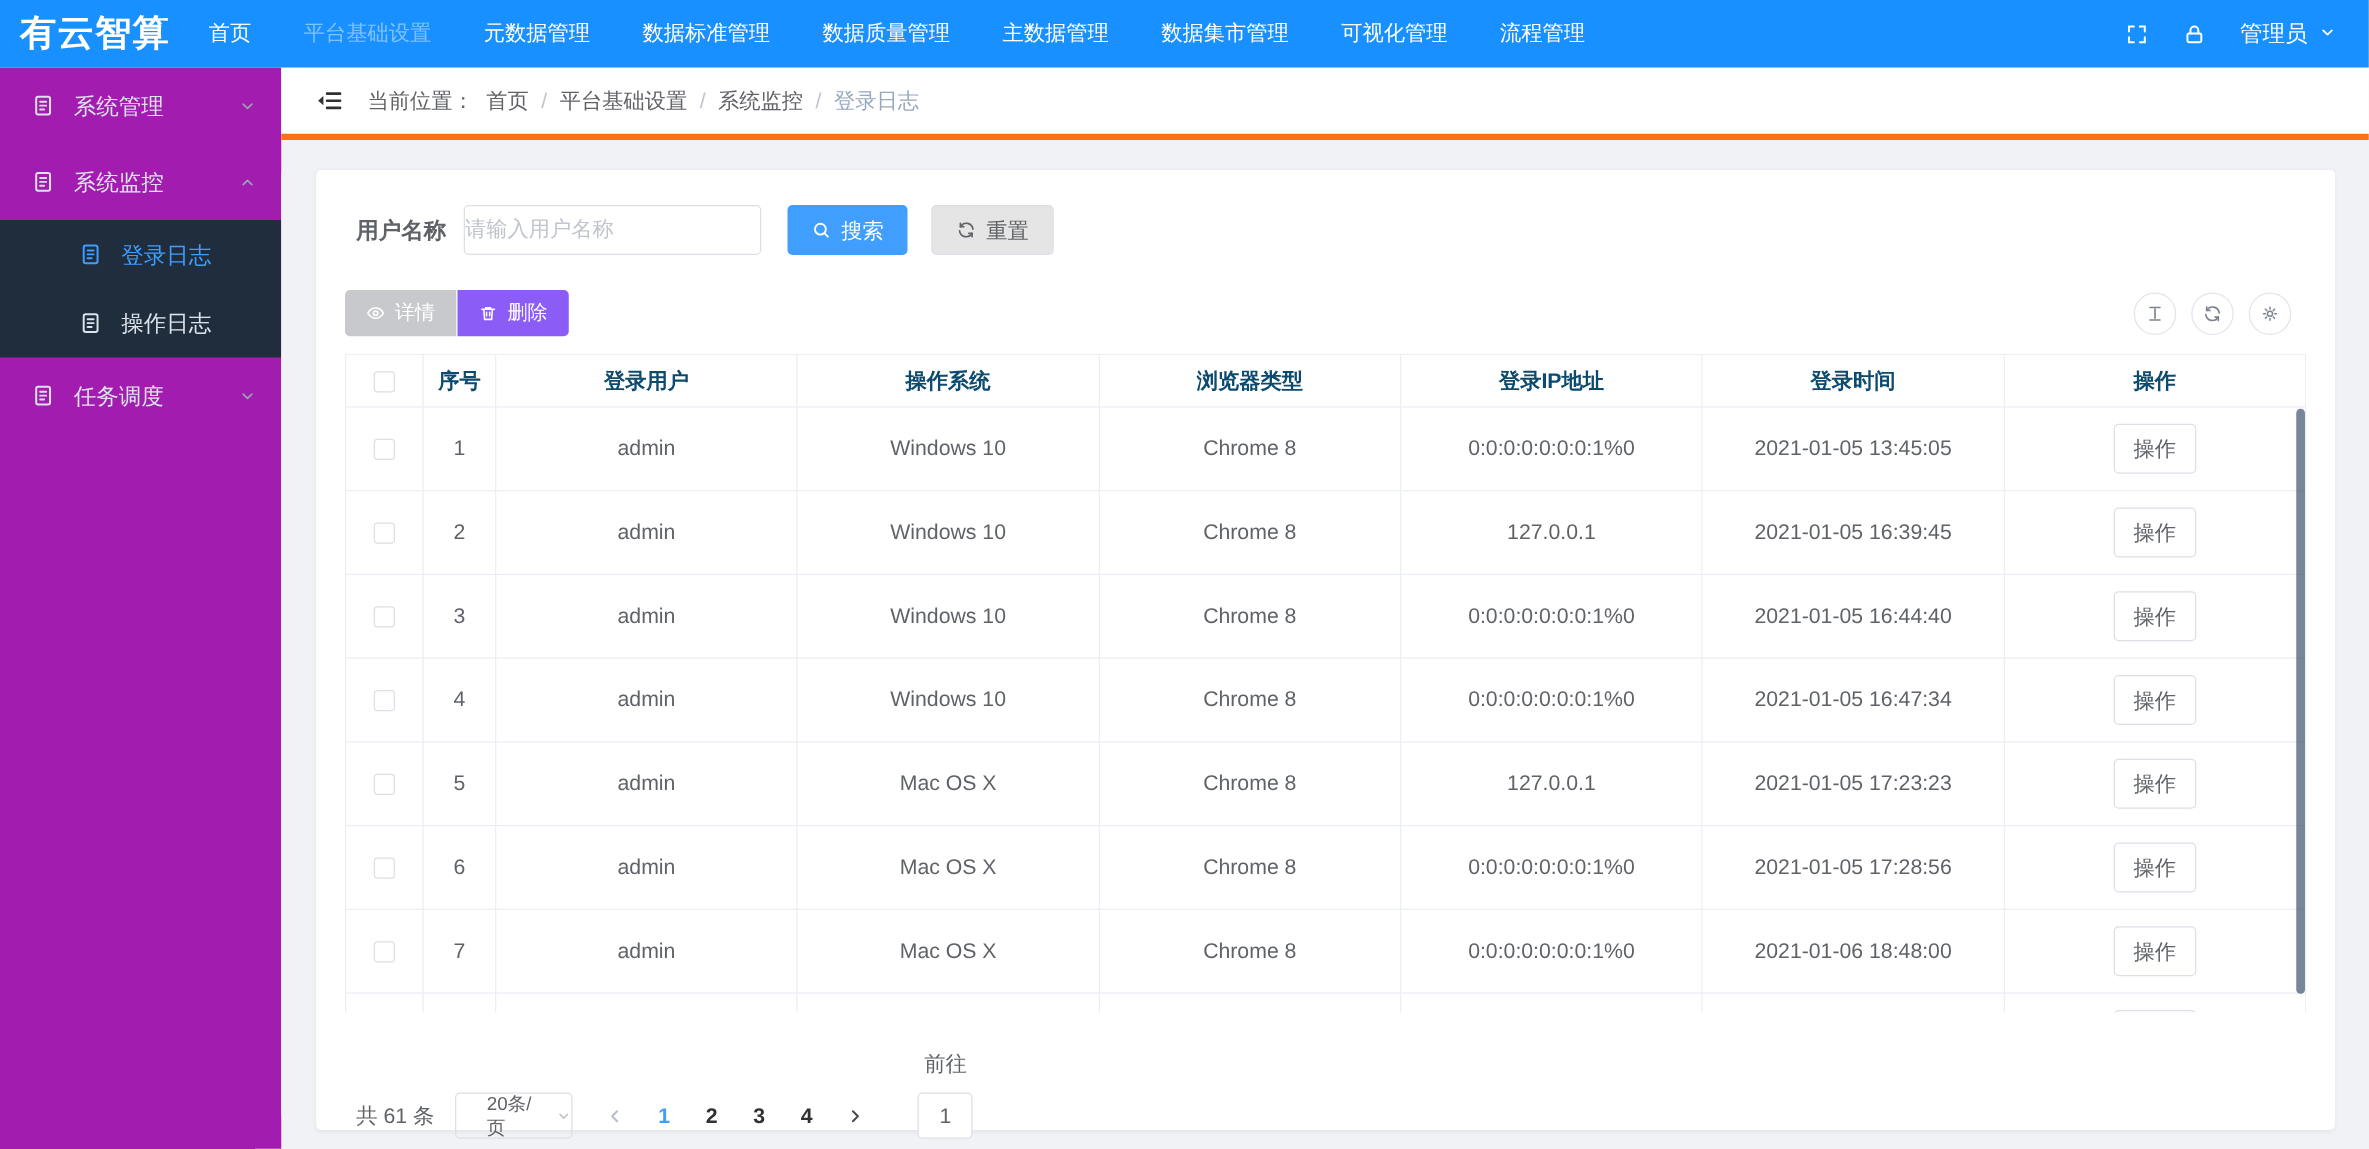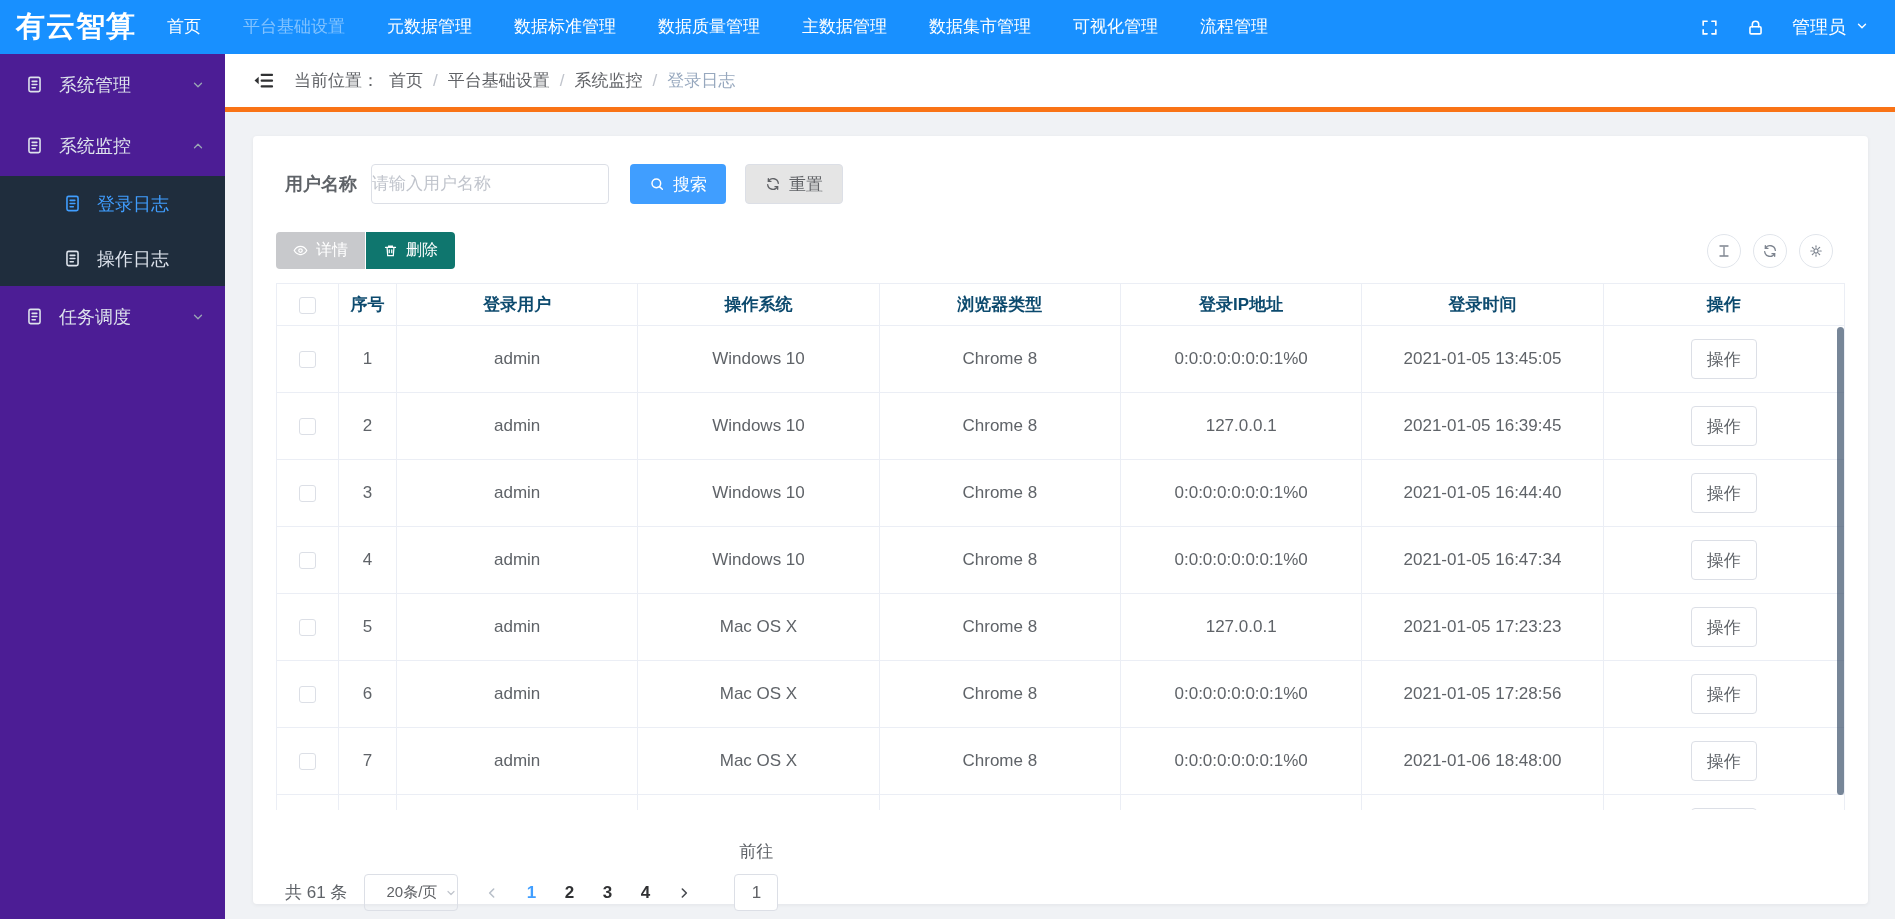--- a/index.html
+++ b/index.html
@@ -11,21 +11,21 @@
   .topnav { display:flex; align-items:center; height:100%; }
   .nav-item { padding:0 21px; line-height:54px; color:#fff; font-size:17px; cursor:pointer; white-space:nowrap; }
   .nav-item.dimmed { color:rgba(255,255,255,.45); }
   .topbar-right { margin-left:auto; display:flex; align-items:center; gap:27px; padding-right:26px; color:#fff; }
   .tb-icon { display:flex; cursor:pointer; }
   .tb-icon svg { width:19px; height:19px; }
   .user { display:flex; align-items:center; gap:9px; font-size:18px; cursor:pointer; }
   .user .chev svg { width:14px; height:14px; }
 
   
-  .sidebar { position:absolute; top:54px; left:0; bottom:0; width:225px; background:#4c1d95; }
+  .sidebar { position:absolute; top:54px; left:0; bottom:0; width:225px; background:#a21caf; }
   .sb-item { height:61px; display:flex; align-items:center; padding:0 20px 0 25px; color:#dde3ec; font-size:18px; cursor:pointer; }
   .sb-ico { display:flex; margin-right:15px; }
   .sb-ico svg { width:19px; height:19px; }
   .sb-chev { margin-left:auto; color:#9aa6b5; display:flex; }
   .sb-chev svg { width:14px; height:14px; }
   .sb-sub { background:#1f2d3d; }
   .sb-subitem { height:55px; display:flex; align-items:center; padding-left:63px; color:#dde3ec; font-size:18px; cursor:pointer; }
   .sb-subitem.active { color:#409eff; }
 
   
@@ -47,39 +47,39 @@
   .search-input::placeholder { color:#c0c4cc; }
   .btn { height:40px; border:none; border-radius:4px; display:inline-flex; align-items:center; gap:8px; padding:0 19px; font-size:17px; cursor:pointer; font-family:inherit; }
   .btn svg { width:16px; height:16px; }
   .btn-primary { background:#409eff; color:#fff; margin-left:21px; }
   .btn-plain { background:#e5e5e5; border:1px solid #dcdfe6; color:#606266; margin-left:19px; }
 
   .toolbar-row { display:flex; align-items:center; margin-top:28px; }
   .btn-sm { height:37px; border:none; display:inline-flex; align-items:center; gap:8px; padding:0 17px; font-size:16px; color:#fff; cursor:not-allowed; font-family:inherit; }
   .btn-sm svg { width:15px; height:15px; }
   .btn-detail { background:#c8c9cc; border-radius:4px 0 0 4px; }
-  .btn-delete { background:#0f766e; border-radius:0 4px 4px 0; margin-left:1px; }
+  .btn-delete { background:#8b5cf6; border-radius:0 4px 4px 0; margin-left:1px; }
   .tool-circles { margin-left:auto; display:flex; gap:12px; margin-right:12px; }
   .circle-btn { width:34px; height:34px; border-radius:50%; border:1px solid #e1e5eb; background:#fff; display:flex; align-items:center; justify-content:center; color:#7d848f; cursor:pointer; }
   .circle-btn svg { width:16px; height:16px; }
 
   
   .table-wrap { position:relative; margin-top:14px; height:527px; overflow:hidden; }
   table { width:100%; border-collapse:collapse; table-layout:fixed; font-size:17px; color:#5f6368; background:#fff; }
   th, td { border:1px solid #ebeef5; text-align:center; }
   th { height:42px; color:#0c4a6e; font-weight:bold; font-size:17px; }
   td { height:67px; }
   .cb { width:17px; height:17px; border:1px solid #dcdfe6; border-radius:3px; background:#fff; display:inline-block; vertical-align:middle; cursor:pointer; }
   .row-action-btn { height:40px; padding:0 15px; border:1px solid #dcdfe6; border-radius:4px; background:#fff; color:#5f6368; font-size:17px; cursor:pointer; font-family:inherit; }
   .scroll-thumb { position:absolute; right:1px; top:44px; width:7px; height:468px; border-radius:4px; background:rgba(66,88,112,.72); cursor:grab; }
 
   
   .pager { display:flex; align-items:center; margin-top:30px; margin-left:9px; font-size:17px; color:#5f6368; }
   .pg-total { margin-right:17px; white-space:nowrap; }
-  .pg-size { width:94px; height:37px; border:1px solid #dcdfe6; border-radius:4px; display:flex; align-items:center; justify-content:flex-end; gap:8px; font-size:15px; color:#606266; cursor:pointer; }
+  .pg-size { width:94px; height:37px; border:1px solid #dcdfe6; border-radius:4px; display:flex; align-items:center; justify-content:flex-start; gap:8px; font-size:15px; color:#606266; cursor:pointer;padding-left:24px; }
   .pg-size .chev { display:flex; color:#c0c4cc; }
   .pg-size .chev svg { width:12px; height:12px; }
   .pg-arrow { margin:0 12px; display:flex; cursor:pointer; }
   .pg-arrow svg { width:16px; height:16px; }
   .pg-prev { color:#b8bfc9; margin-left:26px; }
   .pg-next { color:#46494f; }
   .pg-num { min-width:30px; text-align:center; margin:0 4px; font-weight:bold; color:#303133; font-size:17px; cursor:pointer; }
   .pg-num.active { color:#409eff; }
   .pg-goto { margin-left:30px; display:flex; align-items:center; gap:11px;flex-direction:column; }
   .pg-input { width:44px; height:37px; border:1px solid #dcdfe6; border-radius:4px; text-align:center; font-size:17px; color:#606266; outline:none; font-family:inherit; }

